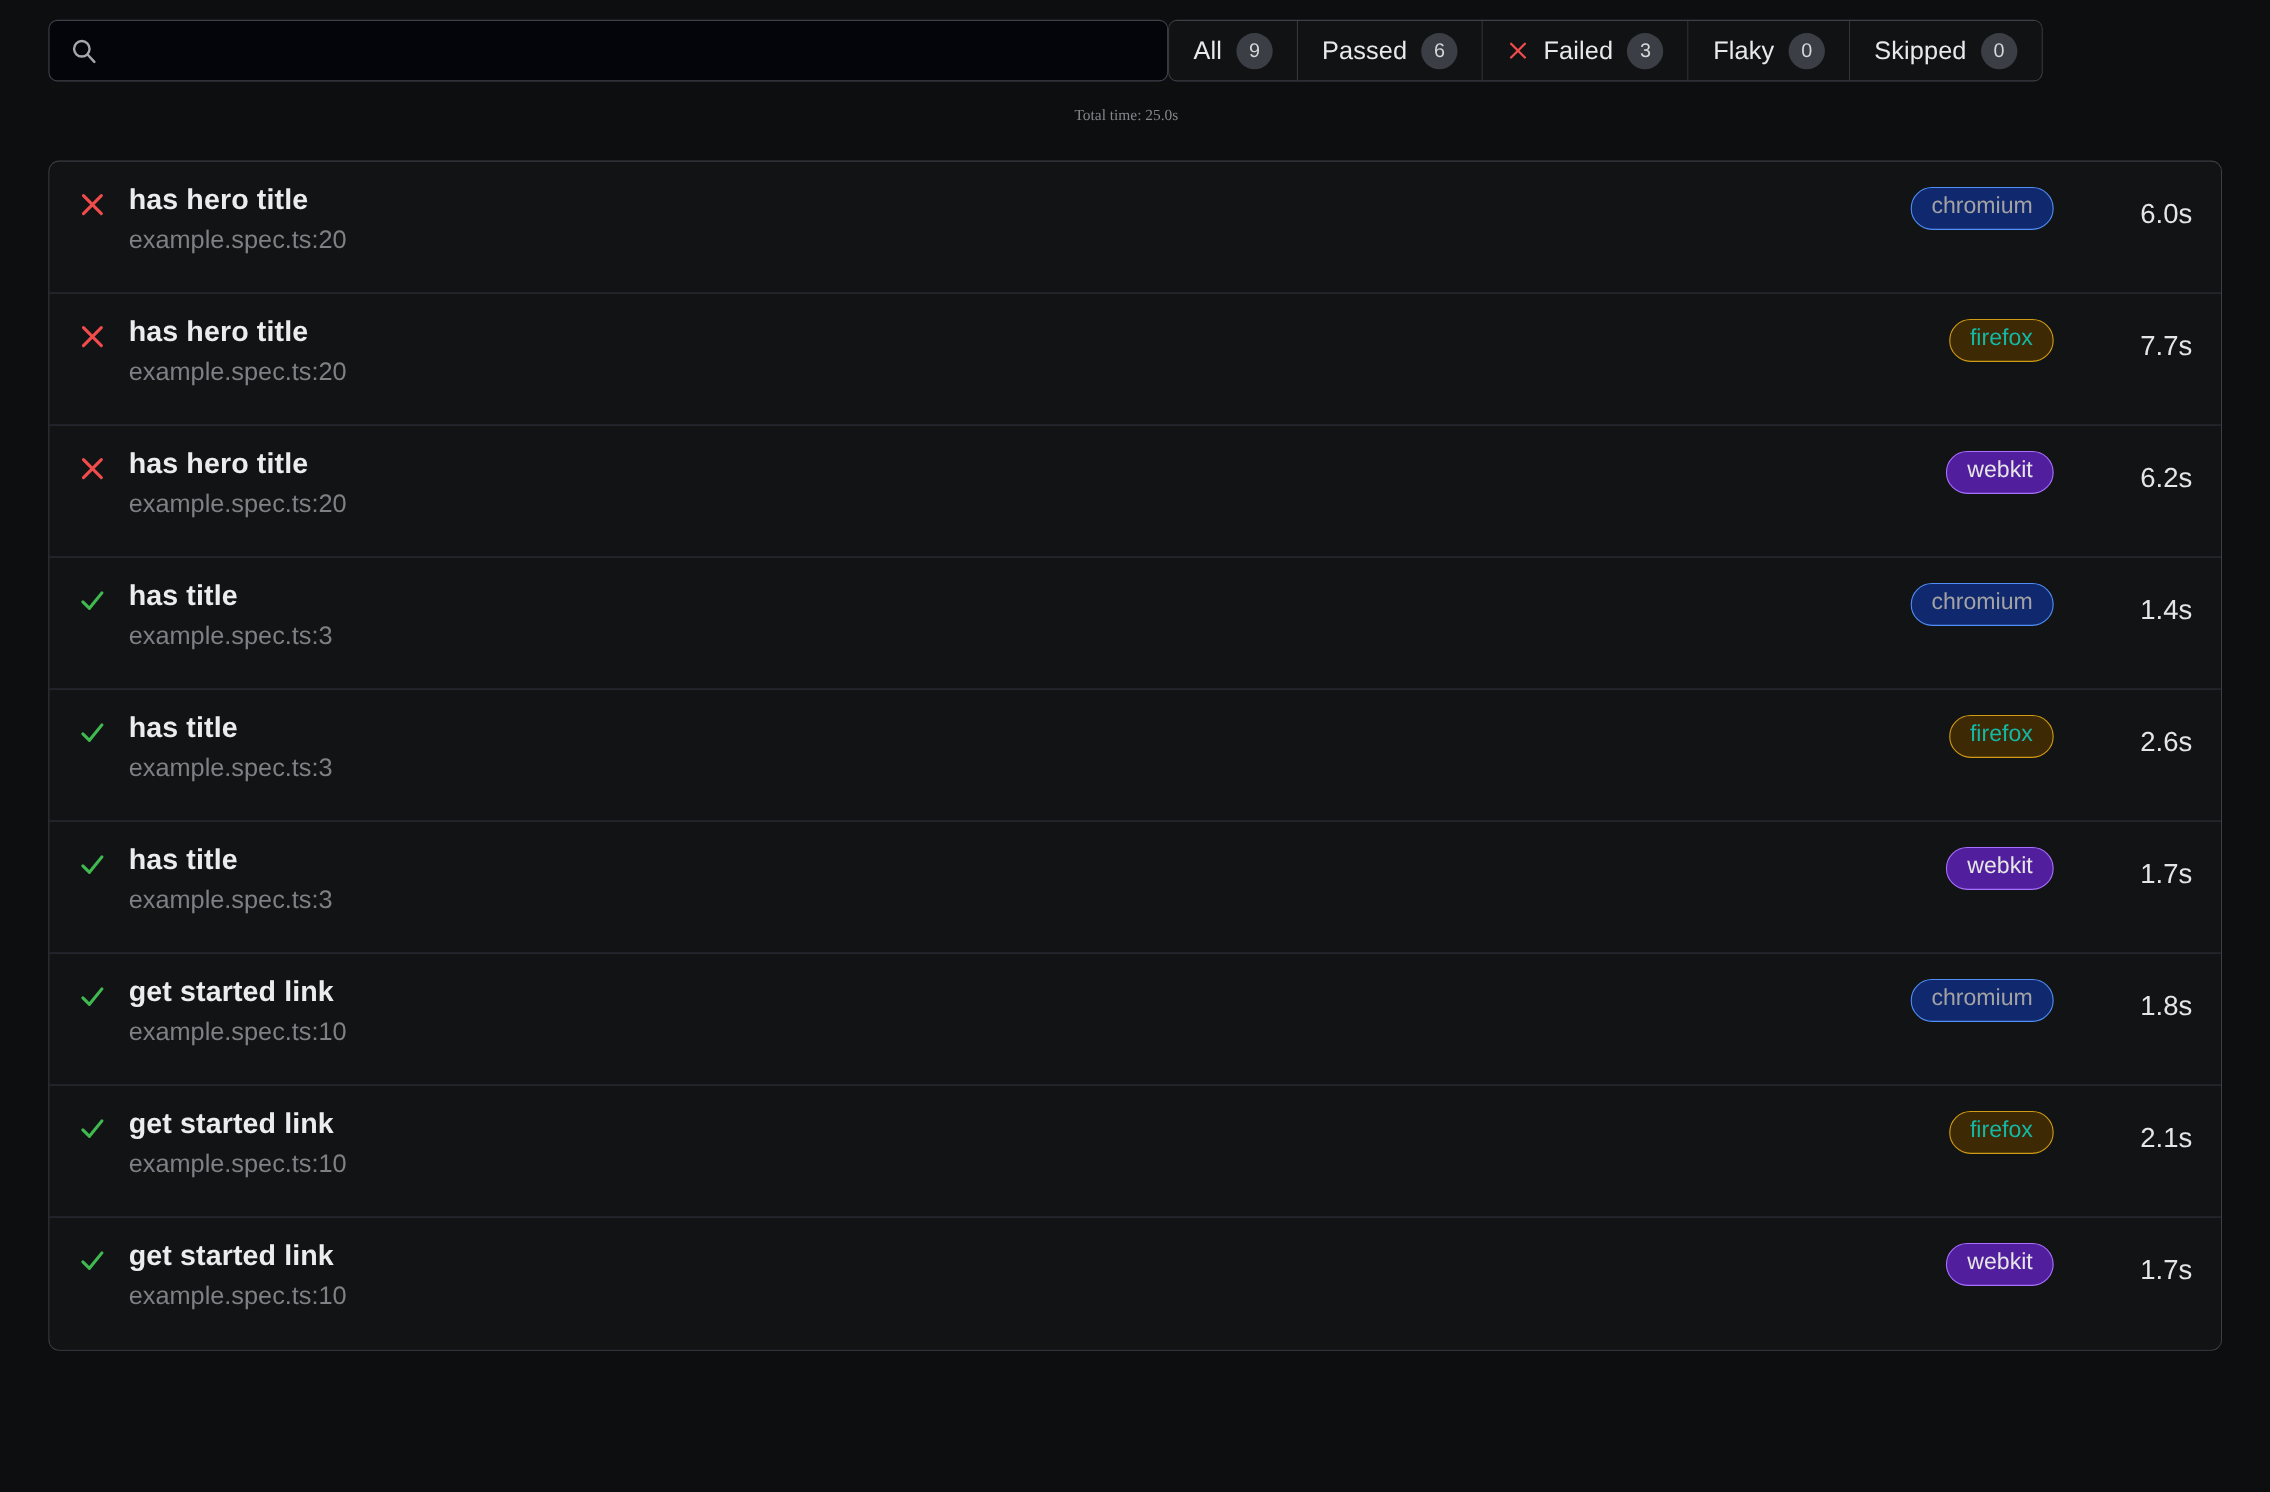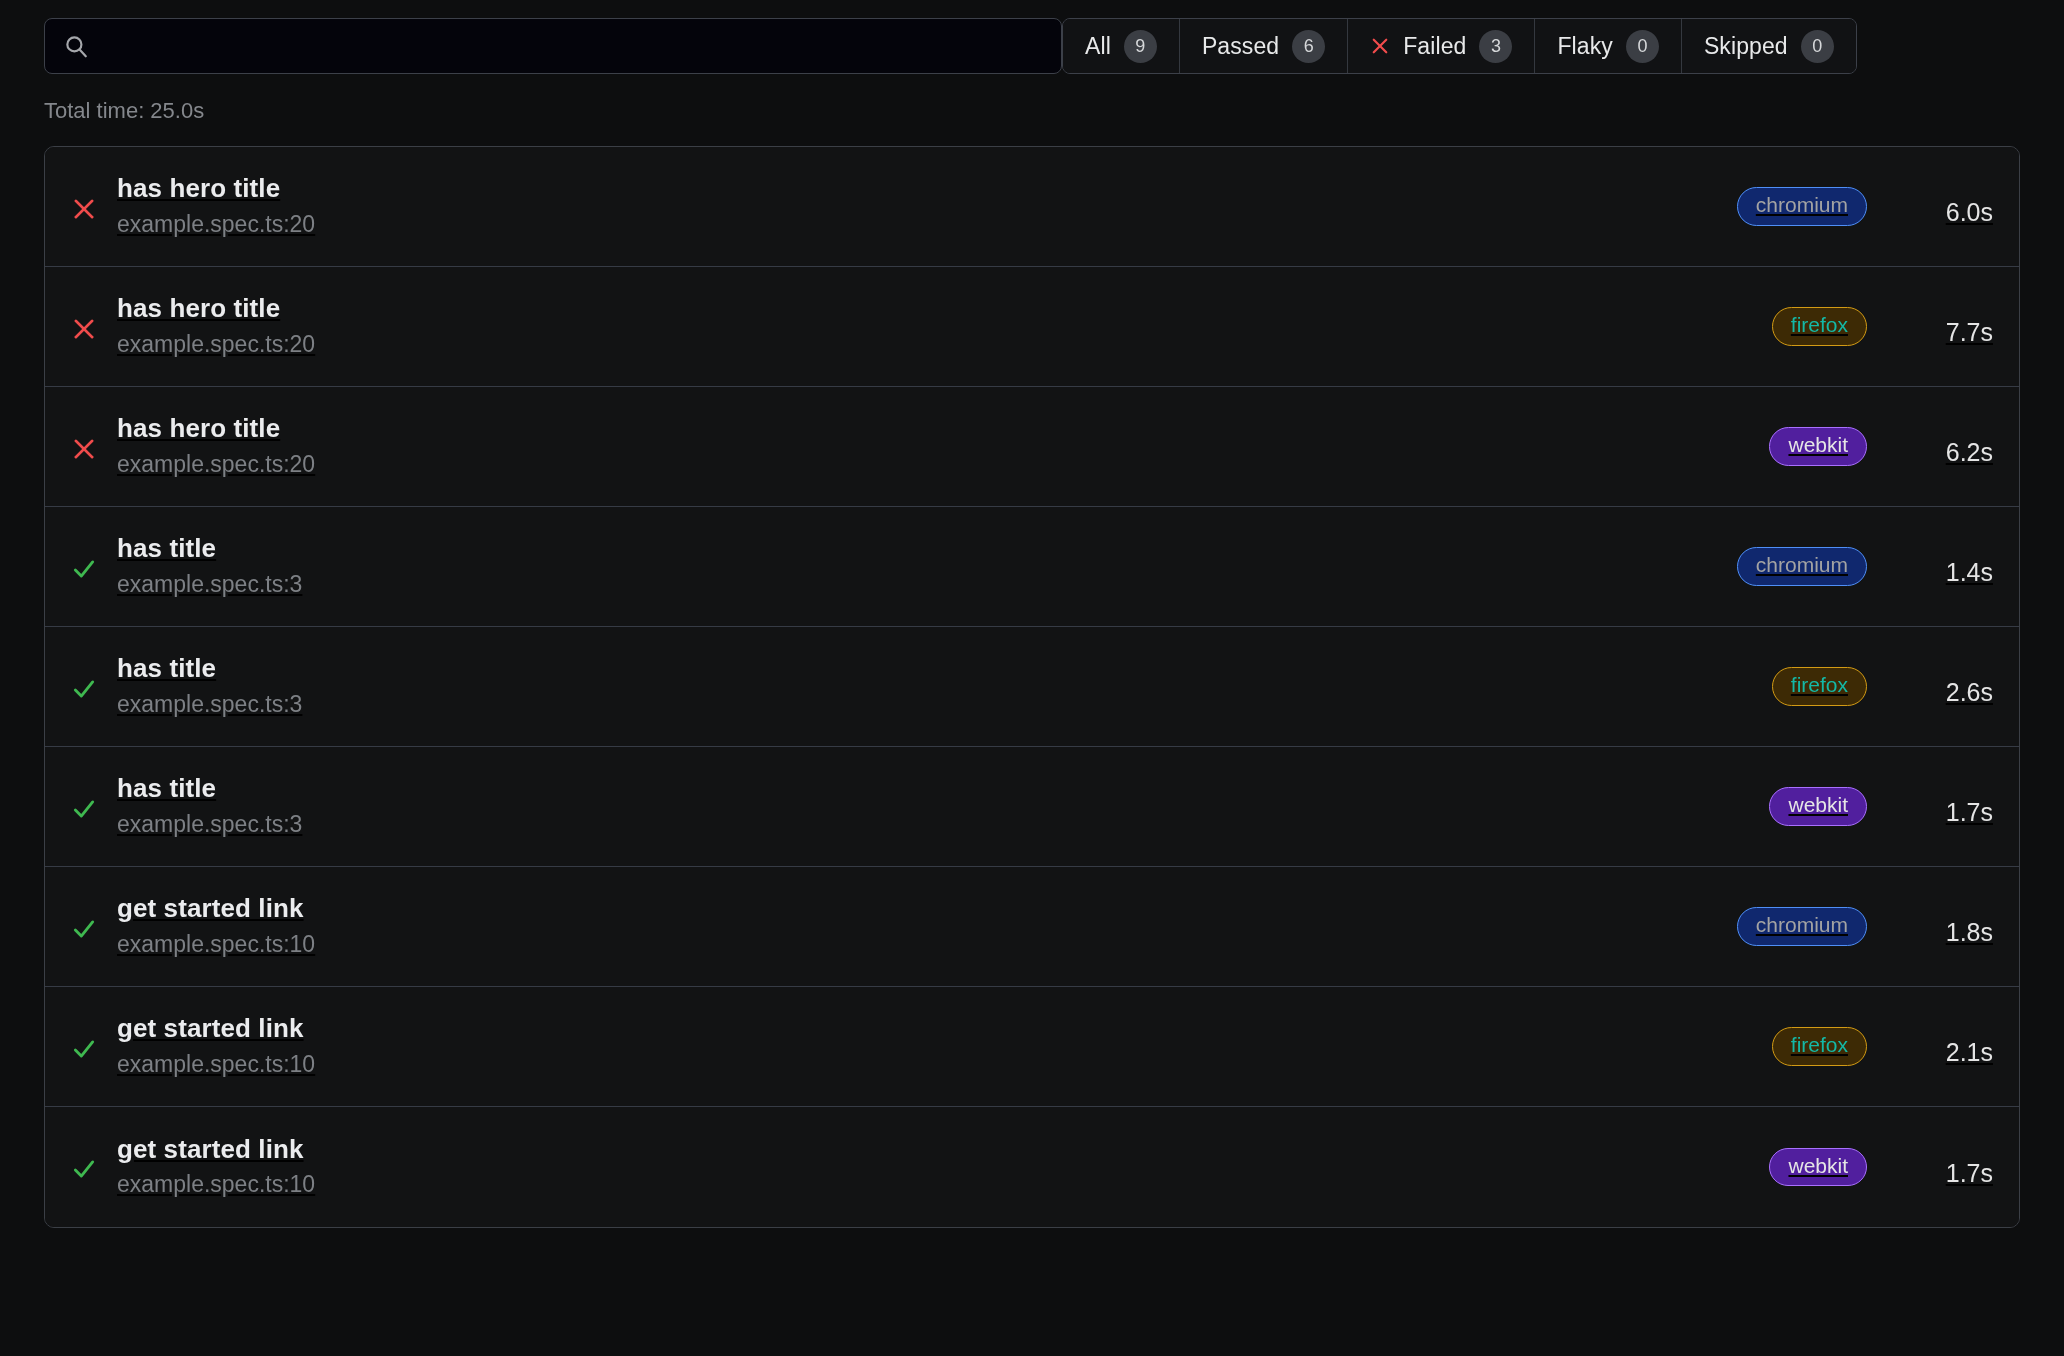--- a/index.html
+++ b/index.html
@@ -95,25 +95,26 @@
     align-items: center;
     justify-content: center;
   }
   .tab .x-mark {
     width: 20px; height: 20px;
     display: block;
   }
 
   
   .total-time {
-    text-align: left;
+    text-align: center;
     color: #84878c;
-    font-size: 22px;
+    font-size: 14px;
     padding: 18px 16px 0 0;
     height: 52px;
+    font-family: Liberation Serif, serif;
   }
 
   
   .file-group {
     margin-top: 14px;
     border: 1px solid #3b3f46;
     border-radius: 10px;
     overflow: hidden;
     background: #121314;
   }
@@ -135,28 +136,27 @@
   }
   .file-name {
     color: #e9eaec;
     font-size: 25px;
     font-weight: bold;
     letter-spacing: .2px;
   }
 
   .test-row {
     display: flex;
-    align-items: center;
+    align-items: flex-start;
     padding: 20px 26px 22px 26px;
     border-bottom: 1px solid #363b45;
     min-height: 120px;
     cursor: pointer;
     position: relative;
     background: #121314;
-    text-decoration: underline;
   }
   .test-row:last-child { border-bottom: none; }
 
   .status-icon {
     width: 26px; height: 26px;
     flex: 0 0 auto;
     margin-top: 6px;
     display: block;
   }
 

